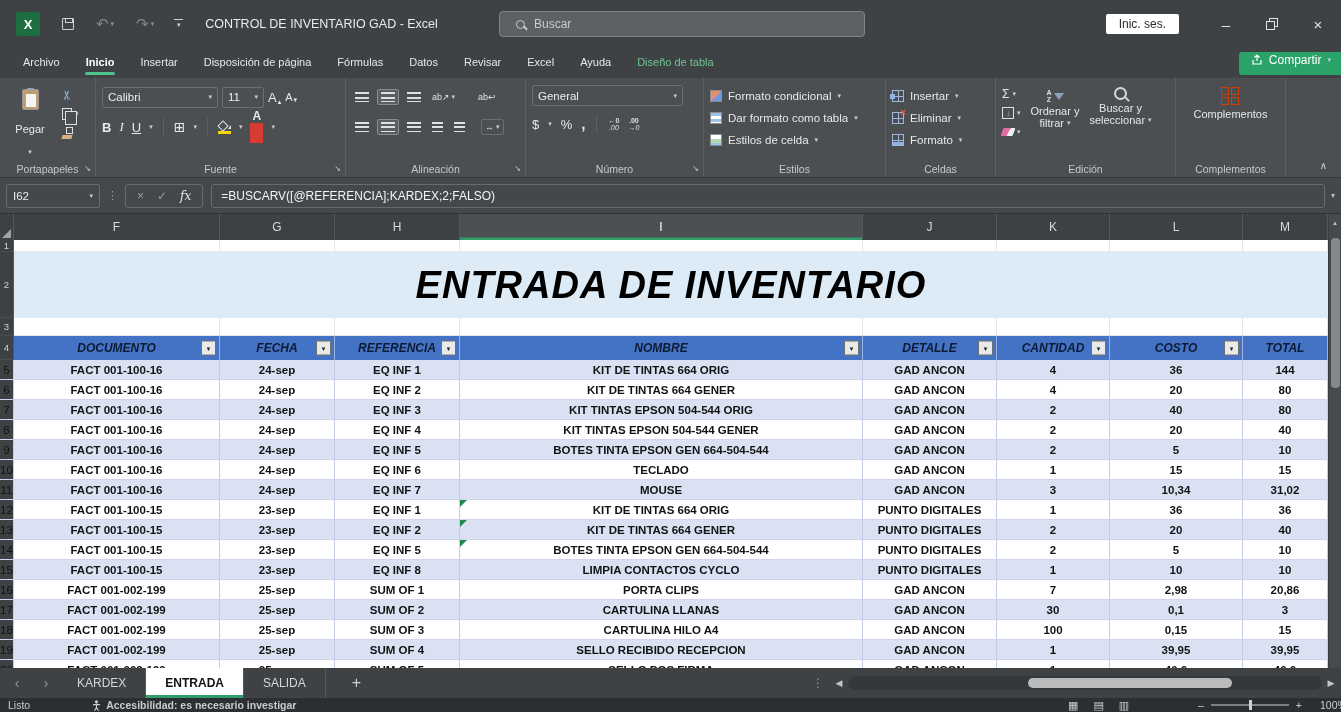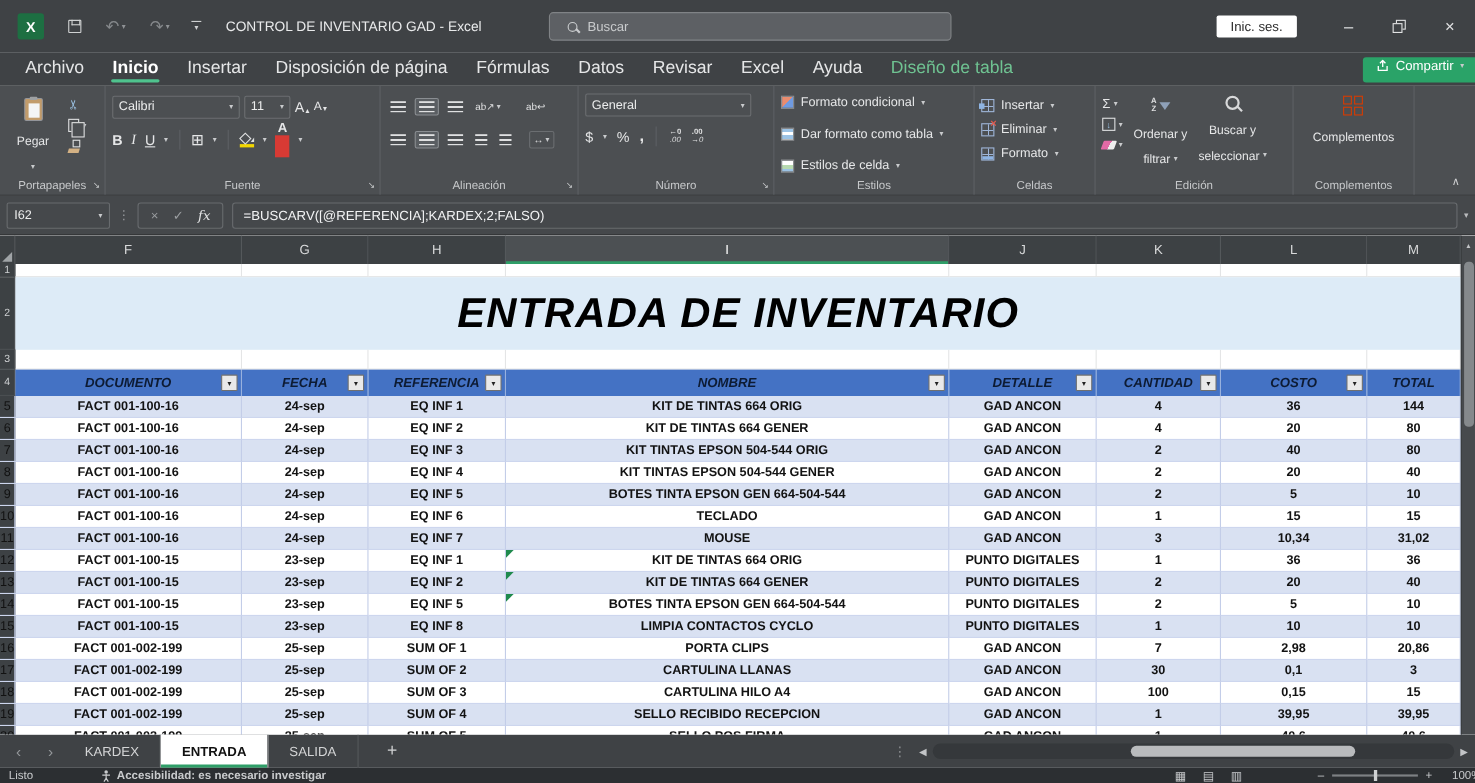--- a/index.html
+++ b/index.html
@@ -27,21 +27,21 @@
 .mag::after{content:"";position:absolute;width:5px;height:1.5px;background:#c9cbcd;transform:rotate(45deg);right:-4px;bottom:-1px}
 .tb-right{position:absolute;right:0;top:0;height:48px;display:flex;align-items:center}
 .signin{background:#fff;color:#2b2b2b;font-size:12px;padding:3px 13px;border-radius:2px;margin-right:24px}
 .wbtn{width:46px;height:48px;display:flex;align-items:center;justify-content:center;color:#e2e3e4;font-size:15px}
 .ic-restore{position:relative;width:12px;height:12px}
 .ic-restore .bk{position:absolute;top:0;right:0;width:9px;height:9px;border:1px solid #e2e3e4}
 .ic-restore .fr{position:absolute;bottom:0;left:0;width:9px;height:9px;border:1px solid #e2e3e4;background:#3f4245}
 
 
 .menurow{height:30px;background:#3f4245;display:flex;align-items:center;padding-left:10px;position:relative}
-.mtab{padding:0 13px;font-size:16px;color:#e6e7e8;height:30px;line-height:28px;position:relative;white-space:nowrap}
+.mtab{padding:0 13px;font-size:11px;color:#e6e7e8;height:30px;line-height:28px;position:relative;white-space:nowrap}
 .mtab.active{font-weight:bold;color:#fff}
 .mtab.active::after{content:"";position:absolute;left:12px;right:12px;bottom:3px;height:3px;background:#4fc38e;border-radius:2px}
 .mtab.contextual{color:#6fc392}
 .share{position:absolute;right:0;top:4px;height:23px;background:#2aa368;color:#fff;font-size:12px;
   display:flex;align-items:center;gap:6px;padding:0 10px 8px 12px;border-radius:3px 0 0 3px}
 .share .dd{font-size:7px}
 
 
 .ribbon{height:100px;background:#4c4f52;display:flex;border-bottom:1px solid #343639;color:#e6e7e8}
 .rgroup{position:relative;border-right:1px solid #5d6064;flex:none}
@@ -93,21 +93,21 @@
   background:linear-gradient(to right,transparent 5px,#9fb6d9 5px,#9fb6d9 6px,transparent 6px),
              linear-gradient(to bottom,transparent 5px,#9fb6d9 5px,#9fb6d9 6px,transparent 6px)}
 .ic-cell.ins::after{content:"";position:absolute;left:-3px;top:3px;width:5px;height:5px;background:#8eb4e3}
 .ic-cell.del::after{content:"×";position:absolute;right:-3px;top:-6px;color:#e05a4e;font-size:10px;font-weight:bold}
 .ic-cell.fmt::after{content:"";position:absolute;left:0;bottom:0;height:3px;width:100%;background:#8eb4e3}
 .edit-body{display:flex;gap:10px}
 .edit-mini{display:flex;flex-direction:column;gap:5px;padding-top:2px}
 .edit-mini .mrow{display:flex;align-items:center;gap:3px;height:14px}
 .ic-fill{width:12px;height:12px;border:1px solid #dfe0e1;display:flex;align-items:center;justify-content:center;font-size:8px;color:#9cc3e5}
 .ic-eraser{width:12px;height:8px;background:linear-gradient(100deg,#e26aa5 55%,#efefef 55%);transform:skewX(-20deg);border-radius:1px;display:inline-block}
-.bigbtn{display:flex;flex-direction:column;align-items:center;justify-content:flex-start;gap:11px;font-size:11px;line-height:12px;text-align:center;padding-top:2px}
+.bigbtn{display:flex;flex-direction:column;align-items:center;justify-content:flex-start;gap:0;font-size:11px;line-height:12px;text-align:center;padding-top:2px}
 .ic-sort{display:flex;align-items:center;gap:2px;height:18px}
 .azcol{display:flex;flex-direction:column;font-size:7px;line-height:7px;font-weight:bold;color:#dfe0e1}
 .funnel{width:0;height:0;border-left:5px solid transparent;border-right:5px solid transparent;border-top:7px solid #8ea0b8}
 .ic-mag{width:13px;height:13px;border:2px solid #d8d9da;border-radius:50%;position:relative;margin-bottom:2px}
 .ic-mag::after{content:"";position:absolute;width:6px;height:2px;background:#d8d9da;transform:rotate(45deg);bottom:-2px;right:-5px}
 .ic-addins{display:grid;grid-template-columns:8px 8px;grid-template-rows:8px 8px;gap:2px;margin-bottom:3px}
 .ic-addins span{border:1.5px solid #d83b01}
 .rspacer{flex:1;position:relative}
 .collapse{position:absolute;right:14px;bottom:6px;color:#cfd0d2;font-size:10px}
 
@@ -383,21 +383,21 @@
               </span>
           </div>
         </div>
       </div>
       <span class="launcher">↘</span>
       <div class="rg-label">Número</div>
     </div>
 
     <div class="rgroup" style="width:182px">
       <div class="rg-body">
-        <div class="fcol" style="gap:12px">
+        <div class="fcol" style="gap:1px">
           <div class="srow">
               <span class="ic-cf"></span>
               <span>Formato condicional</span>
               <span class="dd">▾</span>
             </div>
           <div class="srow">
               <span class="ic-dft"></span>
               <span>Dar formato como tabla</span>
               <span class="dd">▾</span>
             </div>

